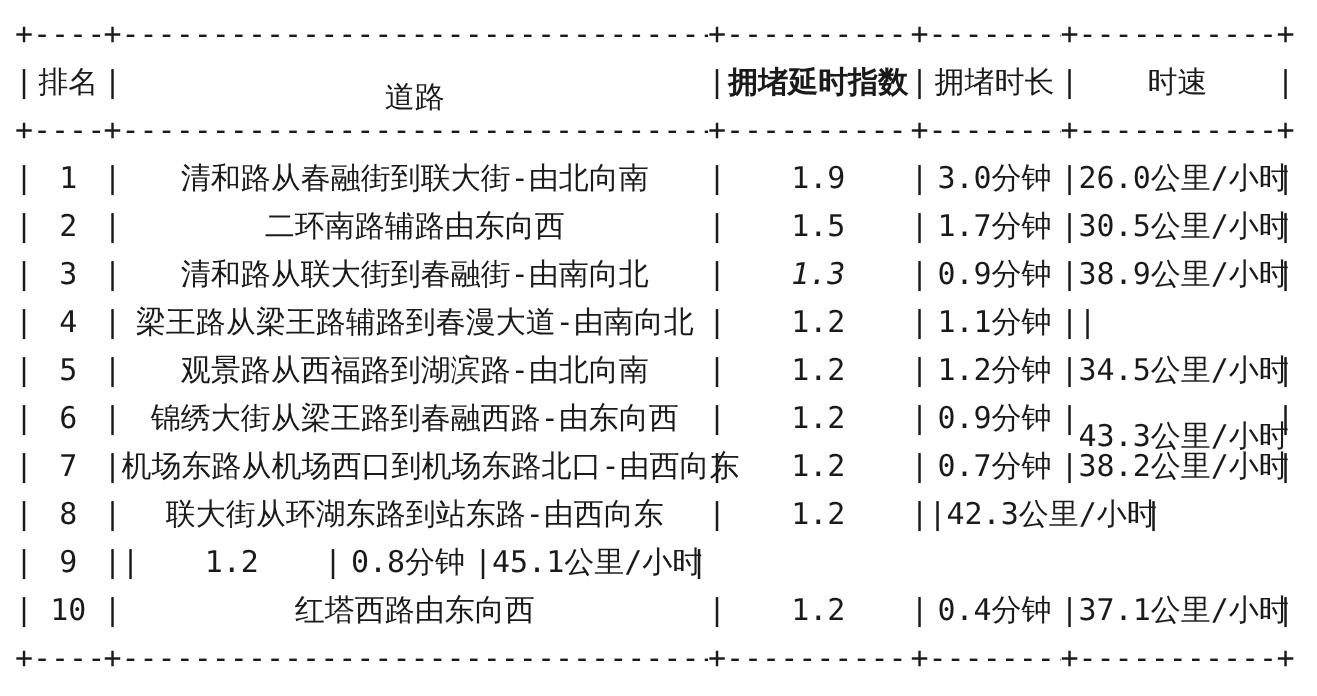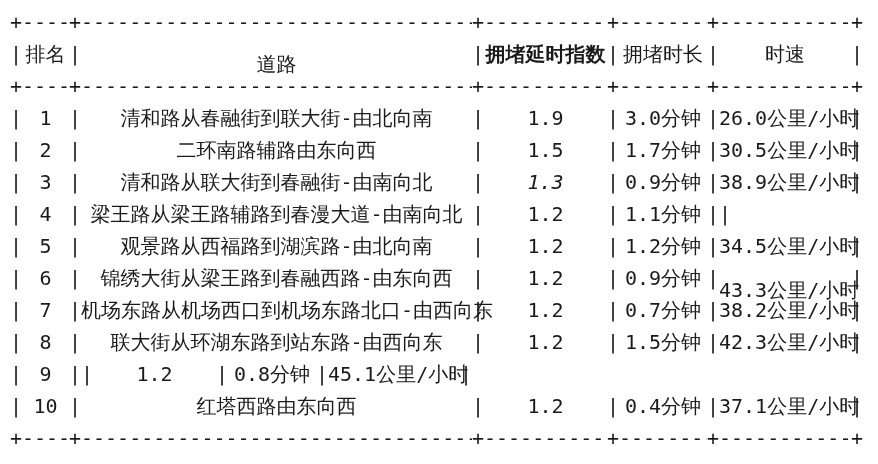--- a/index.html
+++ b/index.html
@@ -181,21 +181,20 @@
         <span class="junction">|</span>
       </div>
       <div class="t-row">
         <span class="junction">|</span>
         <span class="cell" style="width: 47px;">8</span>
         <span class="junction">|</span>
         <span class="cell" style="width: 391px;">联大街从环湖东路到站东路-由西向东</span>
         <span class="junction">|</span>
         <span class="cell" style="width: 123px;">1.2</span>
         <span class="junction">|</span>
-        <span class="cell" style="width: 88px;">1.5分钟</span>
         <span class="junction">|</span>
         <span class="cell" style="width: 132px;">42.3公里/小时</span>
         <span class="junction">|</span>
       </div>
       <div class="t-row">
         <span class="junction">|</span>
         <span class="cell" style="width: 47px;">9</span>
         <span class="junction">|</span>
         <span class="junction">|</span>
         <span class="cell" style="width: 123px;">1.2</span>

